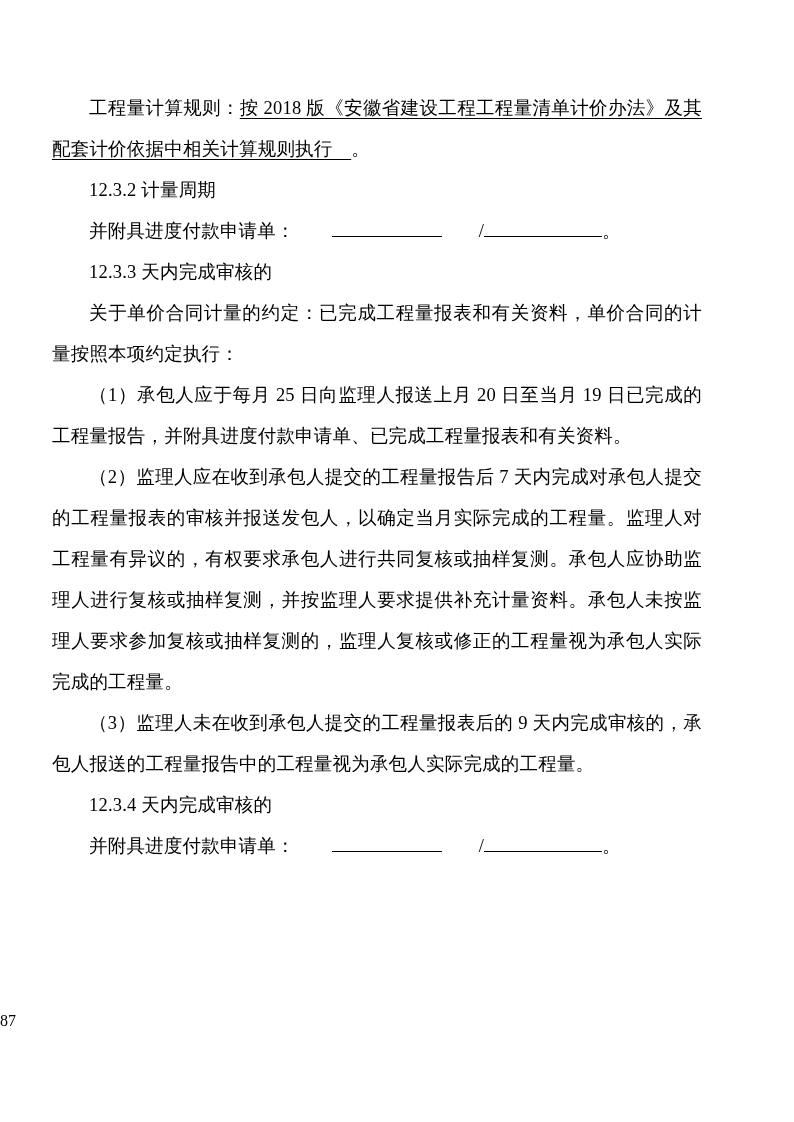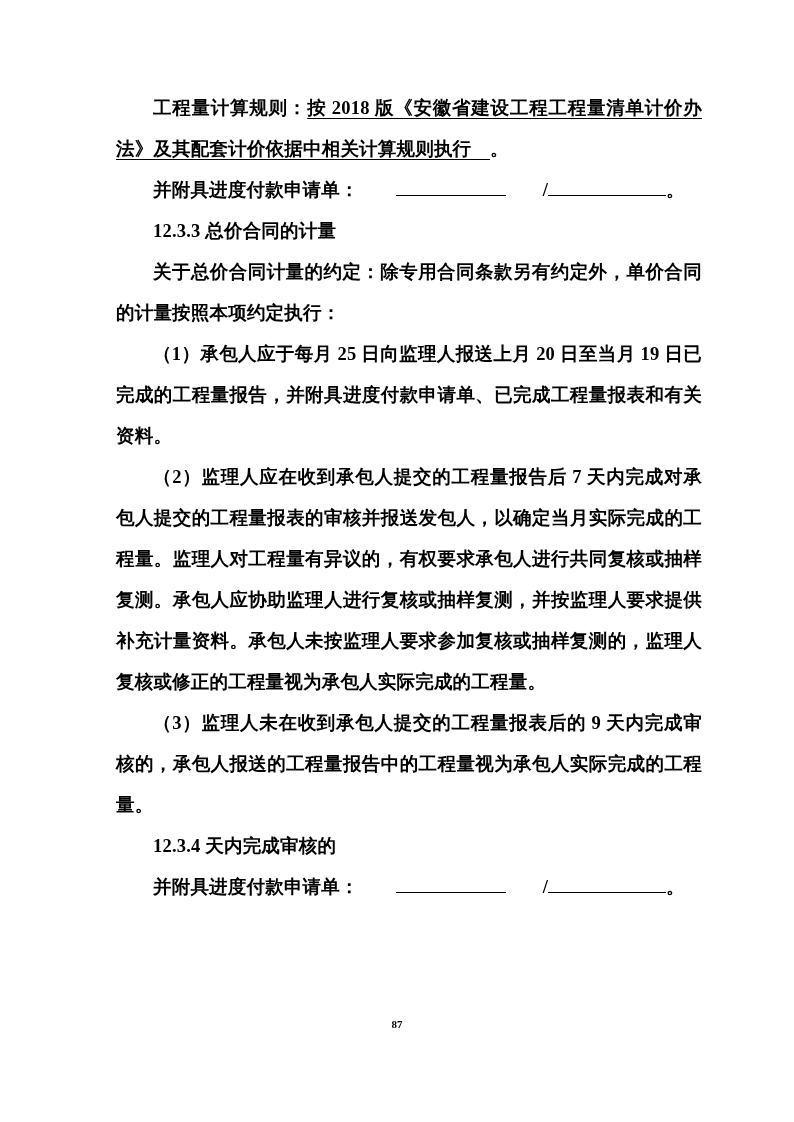--- a/index.html
+++ b/index.html
@@ -11,23 +11,22 @@
     width: 794px;
     height: 1122px;
     font-family: "Liberation Serif", "DejaVu Serif", serif;
     color: #000000;
   }
   .page {
     position: relative;
     width: 794px;
     height: 1088px;
     box-sizing: border-box;
-    padding: 88px 92px 40px 116px;
+    padding: 88px 92px 40px 52px;
     background: #ffffff;
-    font-weight: bold;
   }
   .doc-body {
     font-size: 18.5px;
     line-height: 41px;
     text-align: justify;
     text-justify: inter-ideograph;
     letter-spacing: 0.2px;
   }
   p.para {
     margin: 0;
@@ -55,44 +54,44 @@
   }
   .slash {
     display: inline-block;
     text-align: center;
   }
   .page-number {
     position: absolute;
     left: 0;
     right: 0;
     bottom: 58px;
-    text-align: center;
-    font-size: 11px;
+    font-size: 16px;
     font-family: "Liberation Serif", "DejaVu Serif", serif;
     color: #000;
   }
 </style>
 </head>
 <body>
 
 <div class="page">
   <div class="doc-body">
 
     <p class="para">
       <span>工程量计算规则：</span><span class="underline">按 2018 版《安徽省建设工程工程量清单计价办法》及其配套计价依据中相关计算规则执行　</span><span>。</span>
     </p>
 
+    <p class="para">12.3.2  计量周期</p>
 
     <p class="para">
       <span>并附具进度付款申请单：</span><span class="slash-group"><span class="blank-line blank-short"></span><span class="slash">/</span><span class="blank-line blank-mid"></span></span><span>。</span>
     </p>
 
-    <p class="para">12.3.3  总价合同的计量</p>
+    <p class="para">12.3.3  天内完成审核的</p>
 
-    <p class="para">关于总价合同计量的约定：除专用合同条款另有约定外，单价合同的计量按照本项约定执行：</p>
+    <p class="para">关于单价合同计量的约定：已完成工程量报表和有关资料，单价合同的计量按照本项约定执行：</p>
 
     <p class="para">（1）承包人应于每月 25 日向监理人报送上月 20 日至当月 19 日已完成的工程量报告，并附具进度付款申请单、已完成工程量报表和有关资料。</p>
 
     <p class="para">（2）监理人应在收到承包人提交的工程量报告后 7 天内完成对承包人提交的工程量报表的审核并报送发包人，以确定当月实际完成的工程量。监理人对工程量有异议的，有权要求承包人进行共同复核或抽样复测。承包人应协助监理人进行复核或抽样复测，并按监理人要求提供补充计量资料。承包人未按监理人要求参加复核或抽样复测的，监理人复核或修正的工程量视为承包人实际完成的工程量。</p>
 
     <p class="para">（3）监理人未在收到承包人提交的工程量报表后的 9 天内完成审核的，承包人报送的工程量报告中的工程量视为承包人实际完成的工程量。</p>
 
     <p class="para">12.3.4  天内完成审核的</p>
 
     <p class="para">

